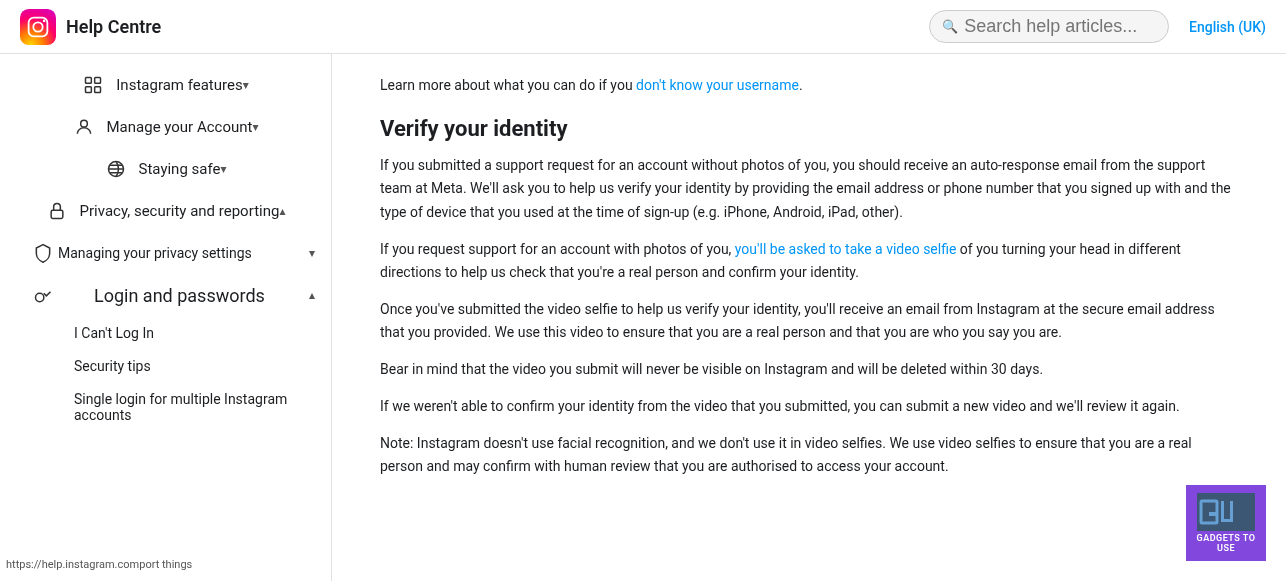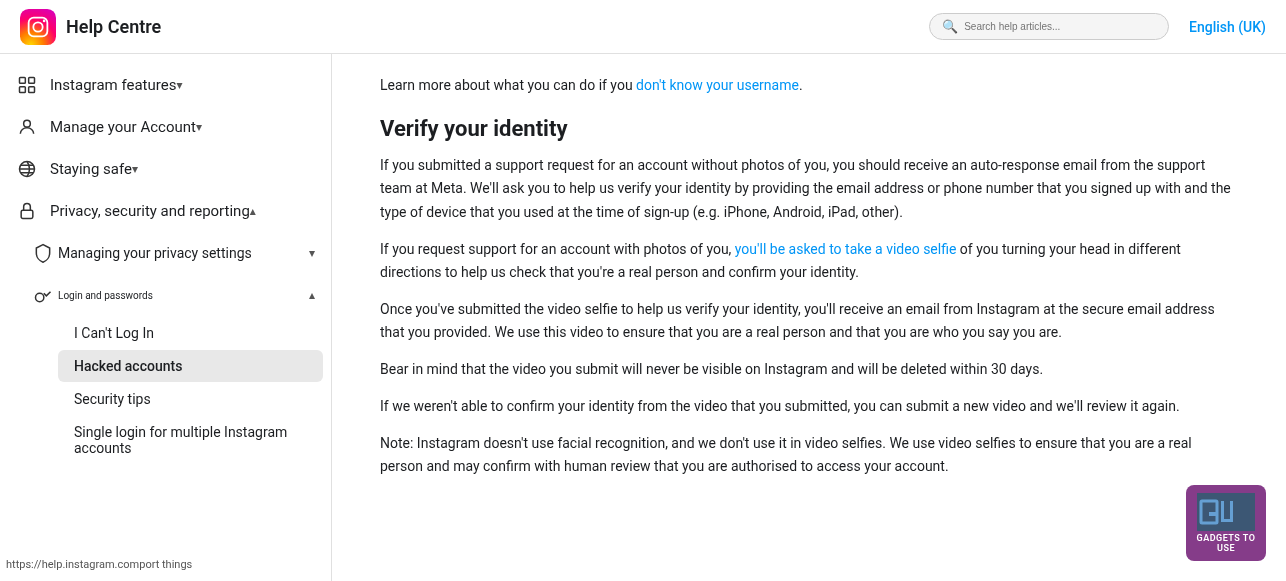--- a/index.html
+++ b/index.html
@@ -13,37 +13,37 @@
     }
     .header-left { display: flex; align-items: center; gap: 10px; }
     .header-logo { width: 36px; height: 36px; }
     .header-title { font-size: 18px; font-weight: 600; color: #1c1e21; }
     .header-right { display: flex; align-items: center; gap: 20px; }
     .search-box {
       display: flex; align-items: center; border: 1px solid #ccc; border-radius: 20px;
       padding: 5px 12px; gap: 6px; background: #f5f5f5; width: 240px;
     }
     .search-icon { color: #777; font-size: 13px; }
-    .search-input { border: none; background: transparent; outline: none; font-size: 10px; color: #b91c1c; width: 100%; }
+    .search-input { border: none; background: transparent; outline: none; font-size: 18px; color: #b91c1c; width: 100%; }
     .lang-btn { color: #0095f6; font-size: 14px; font-weight: 500; cursor: pointer; text-decoration: none; }
 
     
     .layout { display: flex; flex: 1; overflow: hidden; }
 
     
     .sidebar {
       width: 332px; flex-shrink: 0; border-right: 1px solid #e0e0e0;
       overflow-y: auto; padding: 10px 0;
     }
     .sidebar::-webkit-scrollbar { width: 4px; }
     .sidebar::-webkit-scrollbar-thumb { background: #ccc; border-radius: 2px; }
 
     .nav-item {
       display: flex; align-items: center; padding: 10px 16px; cursor: pointer;
-      justify-content: flex-start; font-size: 15px; color: #1c1e21;
+      justify-content: center; font-size: 15px; color: #1c1e21;
     }
     .nav-item-left { display: flex; align-items: center; gap: 12px; }
     .nav-icon { width: 22px; height: 22px; display: flex; align-items: center; justify-content: center; }
     .nav-icon svg { width: 20px; height: 20px; }
     .chevron { font-size: 12px; color: #555; }
     .sub-item {
       display: flex; align-items: center; padding: 8px 16px; cursor: pointer;
       font-size: 14px; color: #1c1e21; border-radius: 6px; margin: 1px 8px;
     }
     .sub-item.active { background: #e8e8e8; font-weight: 500; }
@@ -69,21 +69,21 @@
 
     .content-para {
       font-size: 14px; line-height: 1.65; color: #1c1e21; margin-bottom: 14px;
     }
     .content-para a { color: #0095f6; text-decoration: none; }
 
     .watermark {
       position: fixed; bottom: 20px; right: 20px; width: 80px; opacity: 0.85;
     }
     .watermark-box {
-      background: #701a75; padding: 8px; border-radius: 8px;
+      background: #6d28d9; padding: 8px; border-radius: 0;
       display: flex; flex-direction: column; align-items: center;
     }
     .watermark-text { color: #fff; font-size: 9px; font-weight: 600; text-align: center; margin-top: 2px; letter-spacing: 0.5px; }
 
     .status-bar {
       position: fixed; bottom: 8px; left: 0; font-size: 11px; color: #555;
       padding: 2px 6px; background: rgba(255,255,255,0.9);
     }
   </style>
 </head>
@@ -190,31 +190,28 @@
       </div>
 
       <div class="nav-section-label">
         <div class="nav-section-label-left">
           <div class="nav-icon">
             <svg viewBox="0 0 24 24" fill="none" stroke="#333" stroke-width="1.8">
               <circle cx="8" cy="15" r="5"></circle>
               <path d="M13 10l3 3 5-5"></path>
             </svg>
           </div>
-          <span style="font-size:10px;">Login and passwords</span>
+          <span style="font-size:18px;margin-left:36px;">Login and passwords</span>
         </div>
         <span class="chevron">▴</span>
       </div>
 
       <div style="padding-left: 34px;">
         <div class="sub-item">
           <span>I Can't Log In</span>
-        </div>
-        <div class="sub-item active">
-          <span>Hacked accounts</span>
         </div>
         <div class="sub-item">
           <span>Security tips</span>
         </div>
         <div class="sub-item">
           <span>Single login for multiple Instagram accounts</span>
         </div>
       </div>
     </div>
 

